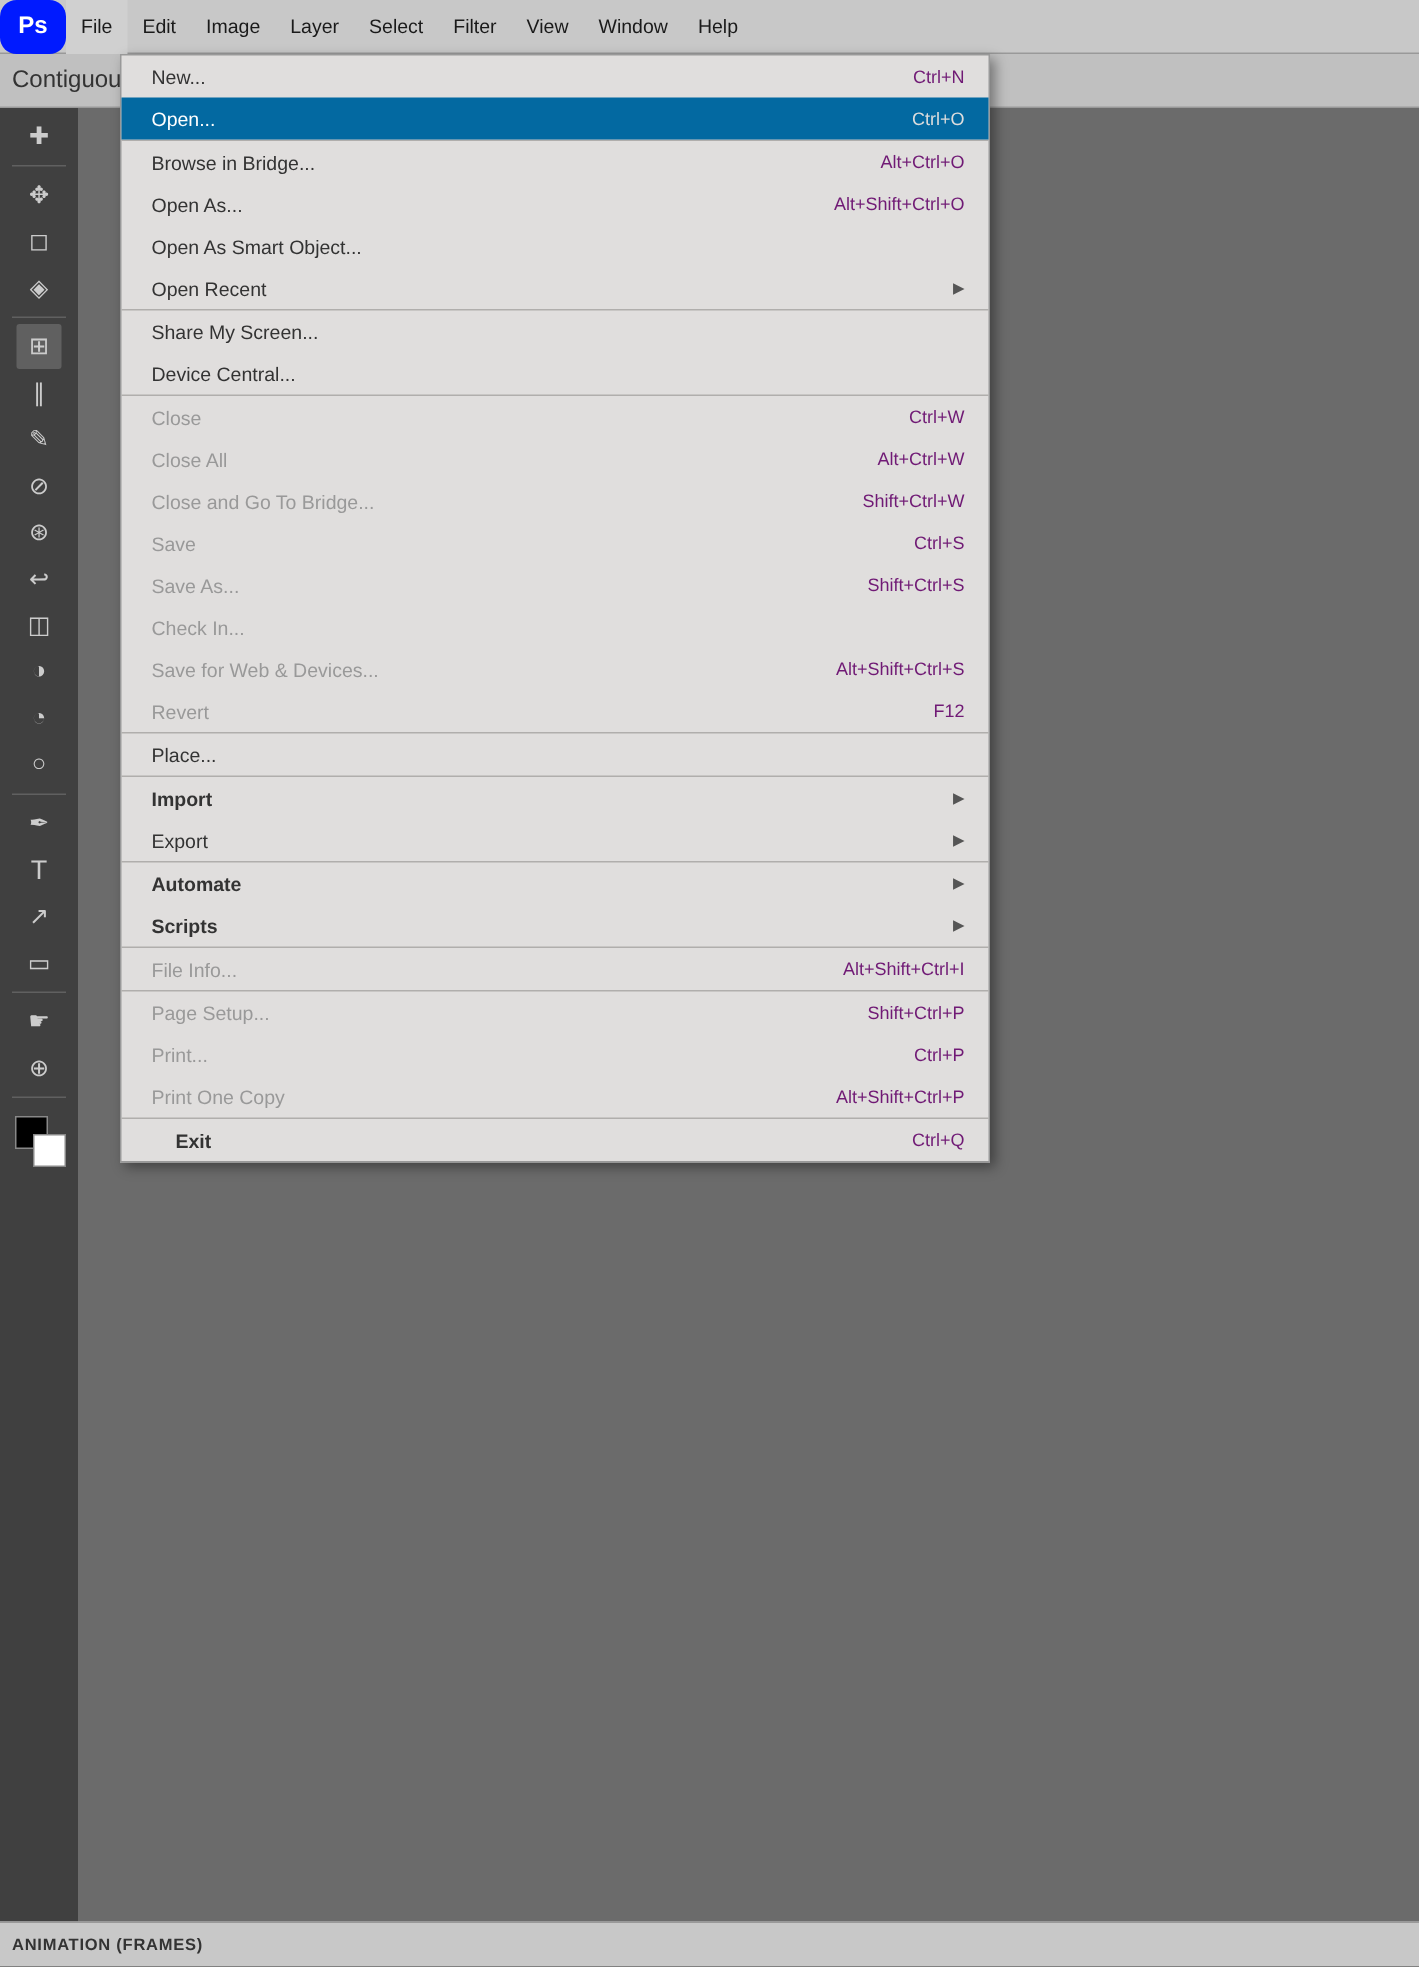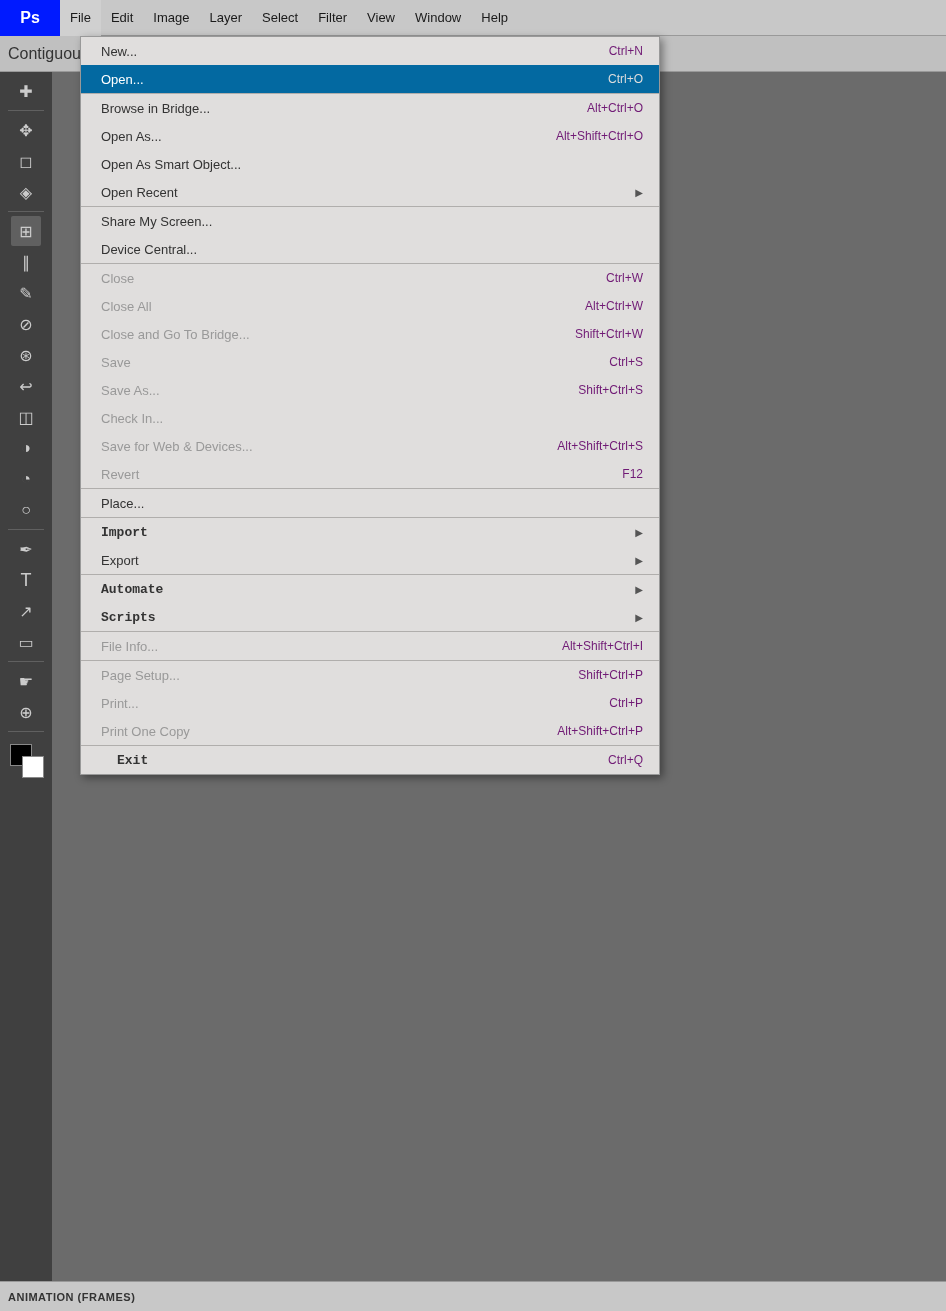--- a/index.html
+++ b/index.html
@@ -20,30 +20,31 @@
       left: 0;
       width: 946px;
       height: 36px;
       background: #c8c8c8;
       display: flex;
       align-items: center;
       border-bottom: 1px solid #999;
     }
 
     .ps-logo {
-      width: 60px;
+      width: 44px;
       height: 36px;
       background: #001aff;
       display: flex;
       align-items: center;
       justify-content: center;
       color: white;
       font-weight: bold;
       font-size: 16px;
       flex-shrink: 0;
+      border-radius: 11px;
     }
 
     .menu-item {
       padding: 0 10px;
       height: 36px;
       display: flex;
       align-items: center;
       color: #1a1a1a;
       font-size: 13px;
       cursor: pointer;
@@ -169,21 +170,20 @@
       background: #0369a1;
       color: white;
     }
 
     .dropdown-item.disabled {
       color: #999;
     }
 
     .dropdown-item.bold-label .item-label {
       font-weight: bold;
-      font-family: Liberation Mono, monospace;
     }
 
     .item-label {
       flex: 1;
     }
 
     .item-shortcut {
       color: #701a75;
       font-size: 12px;
       margin-left: 40px;

